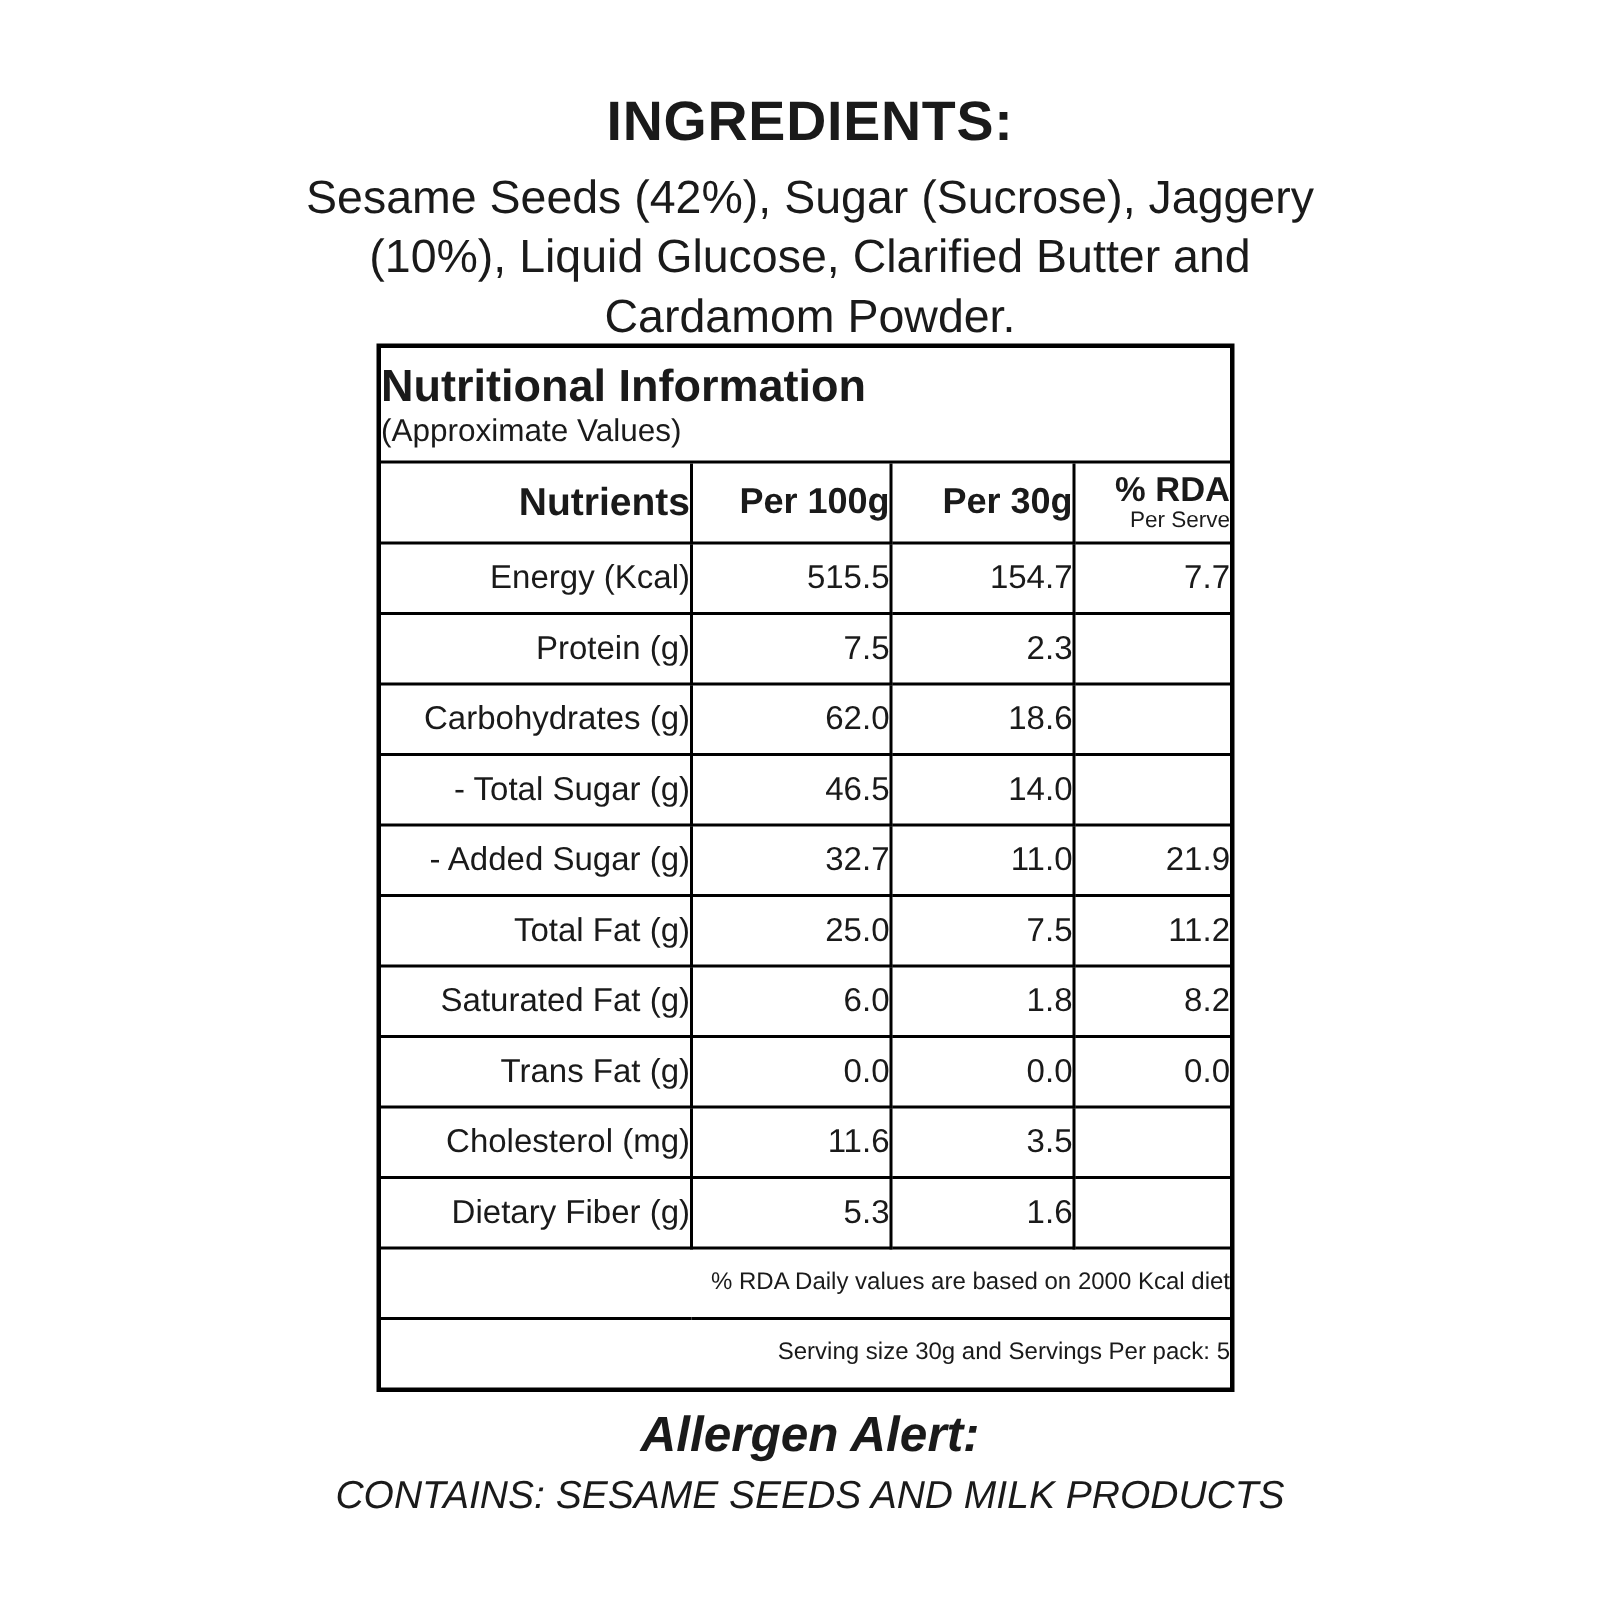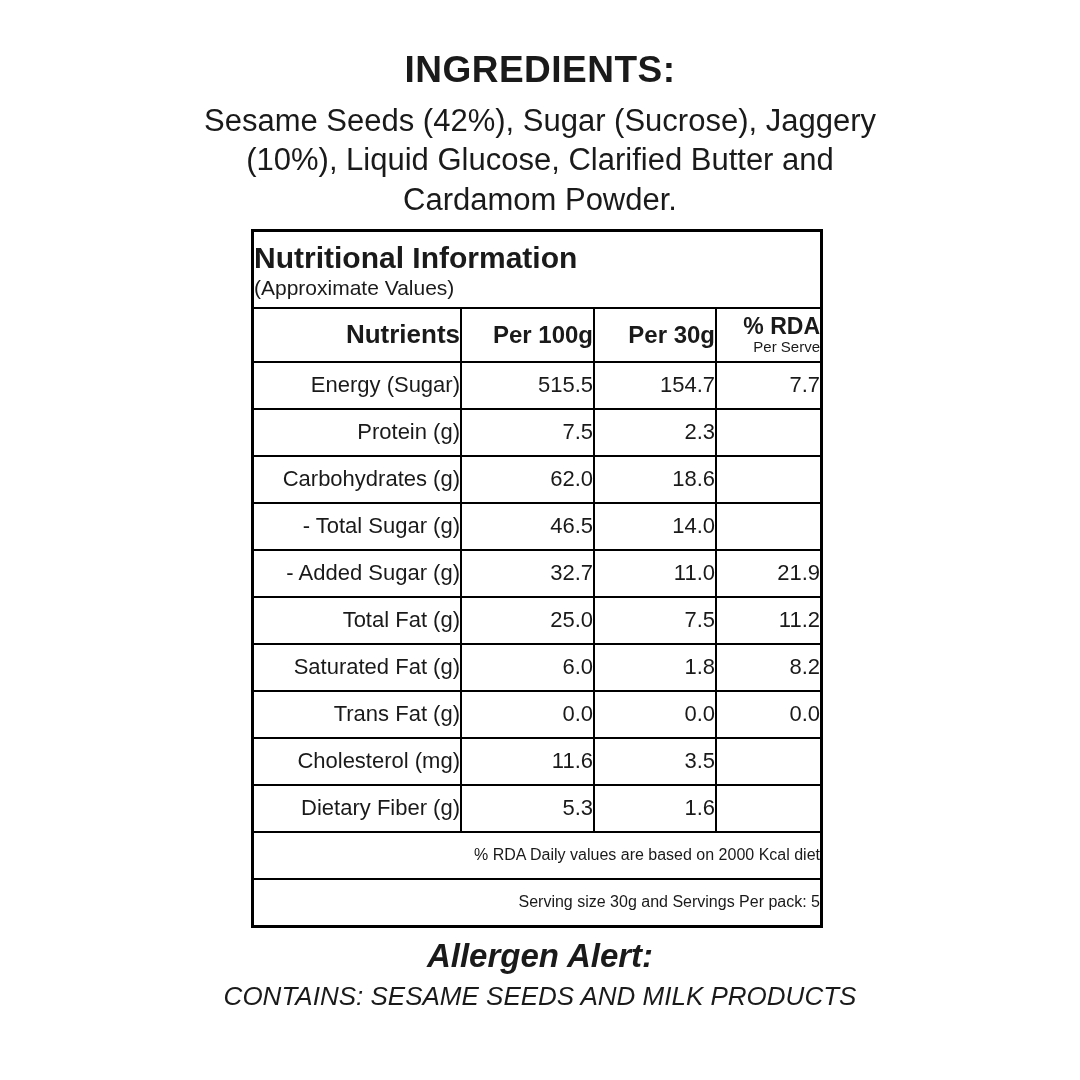--- a/index.html
+++ b/index.html
@@ -12,21 +12,21 @@
     background: #ffffff;
     font-family: "Liberation Sans", sans-serif;
     color: #1a1a1a;
     overflow: hidden;
   }
   .page {
     width: 1080px;
     height: 920px;
     position: relative;
     box-sizing: border-box;
-    padding: 0;
+    padding: 11px;
   }
 
   
   .ingredients-section {
     text-align: center;
     padding-top: 50px;
   }
   .ingredients-heading {
     font-size: 37px;
     font-weight: bold;
@@ -190,21 +190,21 @@
           <th class="th-col">Per 100g</th>
           <th class="th-col">Per 30g</th>
           <th class="th-rda">
             <span>% RDA</span>
             <span class="rda-sub">Per Serve</span>
           </th>
         </tr>
       </thead>
       <tbody>
         <tr>
-          <td class="name-cell">Energy (Sugar)</td>
+          <td class="name-cell">Energy (Kcal)</td>
           <td class="val-cell">515.5</td>
           <td class="val-cell">154.7</td>
           <td class="val-cell">7.7</td>
         </tr>
         <tr>
           <td class="name-cell">Protein (g)</td>
           <td class="val-cell">7.5</td>
           <td class="val-cell">2.3</td>
           <td class="val-cell"></td>
         </tr>

